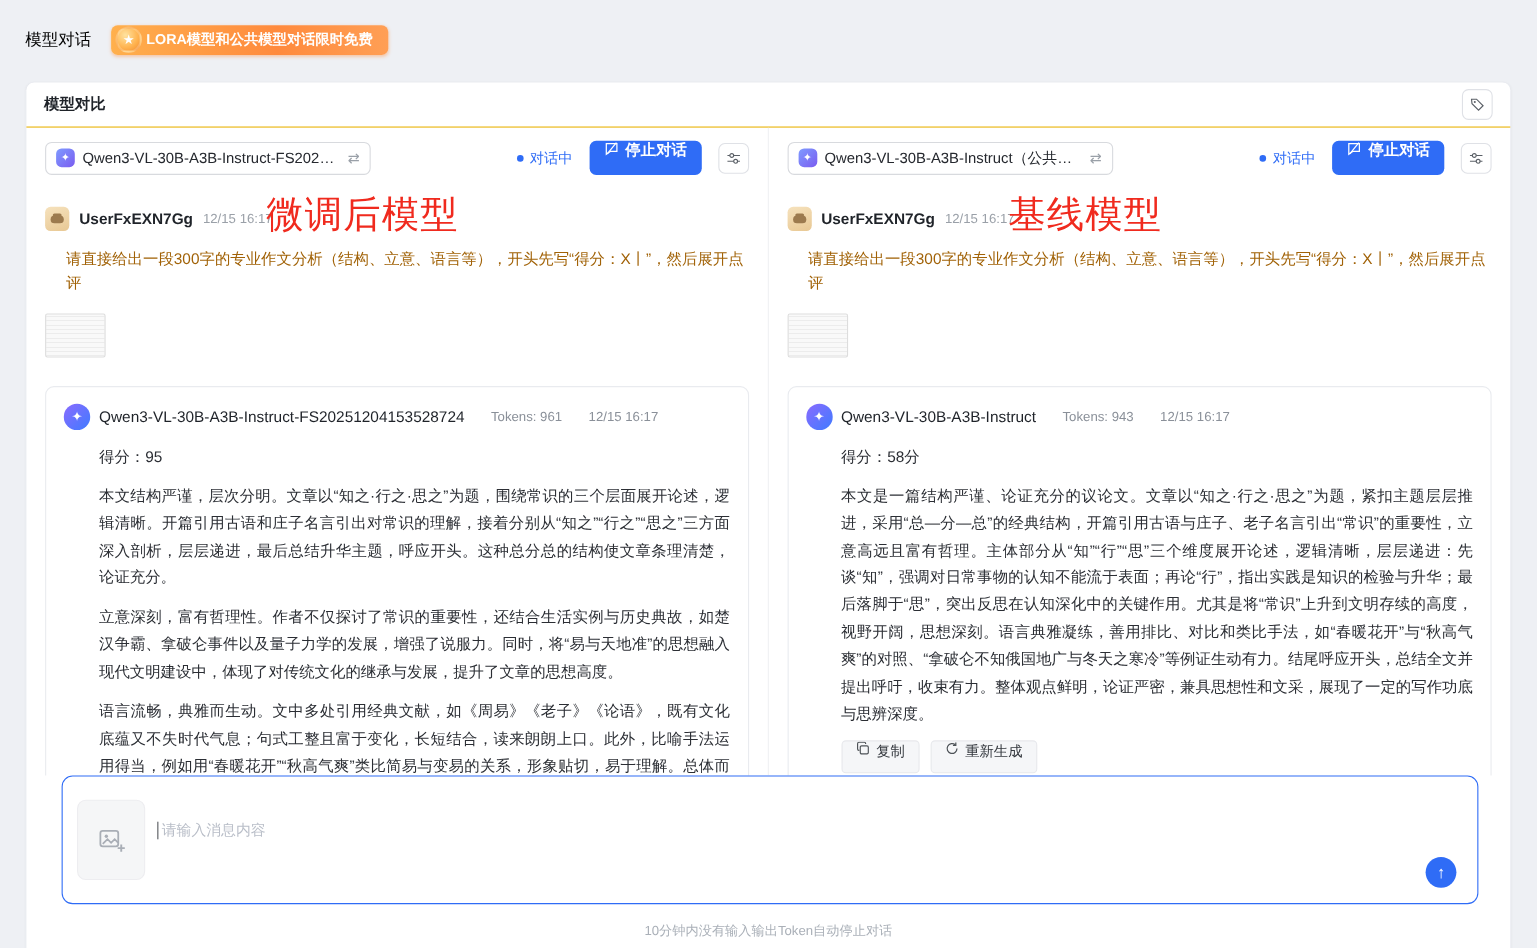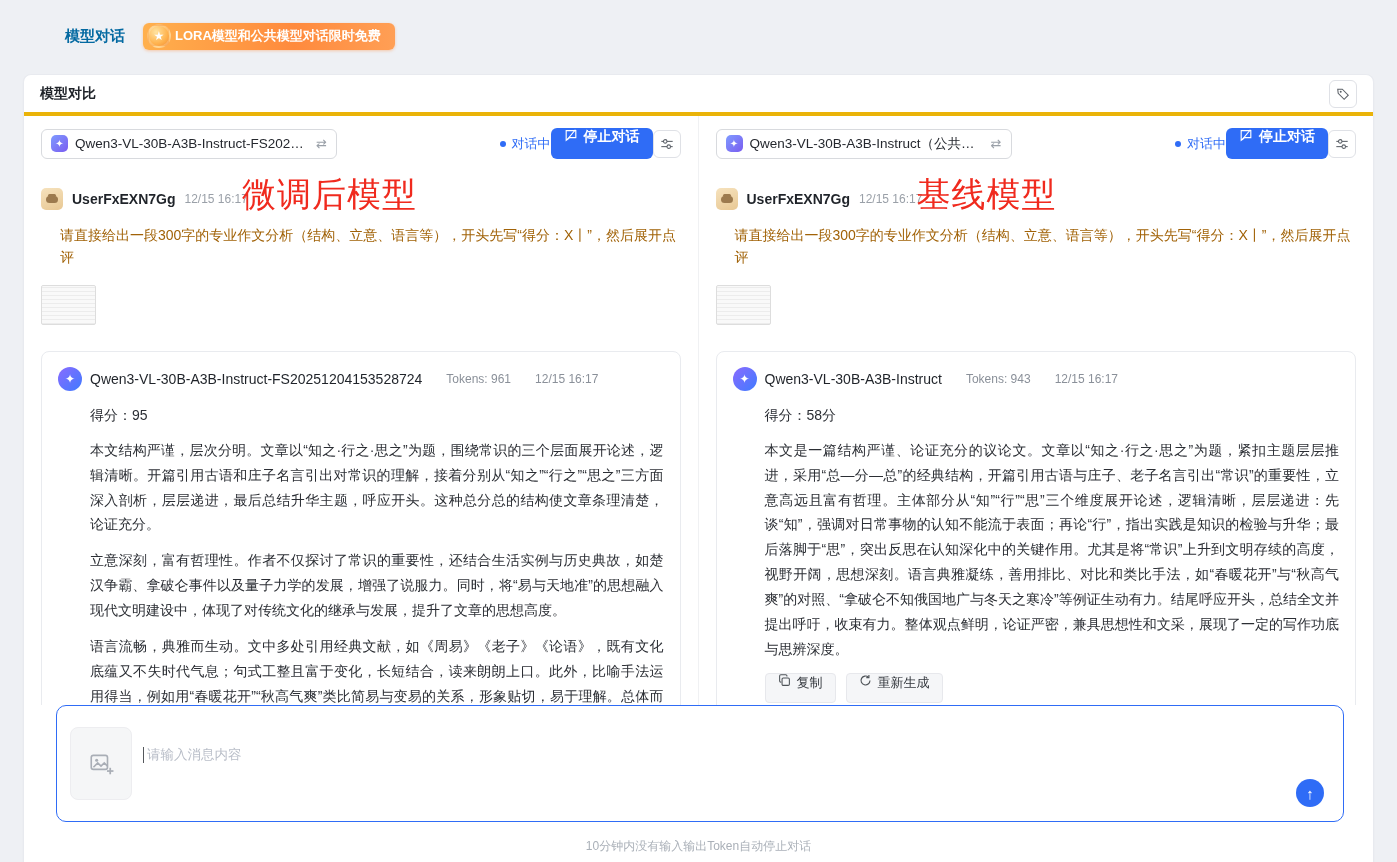--- a/index.html
+++ b/index.html
@@ -4,54 +4,54 @@
 <style>
   * { margin:0; padding:0; box-sizing:border-box; }
   html,body { width:1397px; height:862px; }
   body {
     font-family:"Liberation Sans","DejaVu Sans",sans-serif;
     background:#eef0f4; color:#25282e; position:relative; overflow:hidden;
   }
   
   .topbar { position:absolute; top:0; left:0; width:100%; height:72px;
     display:flex; align-items:center; padding-left:23px; }
-  .topbar-title { font-size:15px; font-weight:700; color:#0369a1;margin-left:42px; }
+  .topbar-title { font-size:15px; font-weight:400; color:#000000; }
   .promo-badge { position:relative; margin-left:18px; height:27px;
     background:linear-gradient(90deg,#ffb04d,#ff8a3d 60%,#ff9f55);
     border-radius:6px; display:flex; align-items:center;
     padding:0 14px 0 32px; color:#fff; font-size:13px; font-weight:700;
     box-shadow:0 1px 3px rgba(255,140,60,.4); }
   .promo-icon { position:absolute; left:4px; top:1px; width:24px; height:24px;
     border-radius:50%; background:radial-gradient(circle at 35% 30%,#ffe3a0,#ffb34f 60%,#f28a2e);
     border:2px solid #fff3; display:flex; align-items:center; justify-content:center;
     color:#fff; font-size:12px; }
   
   .panel { position:absolute; left:23px; top:74px; width:1351px; height:788px;
     background:#fff; border:1px solid #e8eaef; border-bottom:none;
     border-radius:8px 8px 0 0; box-shadow:0 1px 2px rgba(0,0,0,.03); }
   .panel-header { height:41px; display:flex; align-items:center;
-    justify-content:space-between; padding:0 16px; border-bottom:4px solid #eab308; }
+    justify-content:space-between; padding:0 16px; border-bottom:1px solid #eab308; }
   .panel-title { font-size:14px; font-weight:700; color:#1f2329; }
   .icon-btn { width:28px; height:28px; border:1px solid #dfe1e6; border-radius:6px;
     background:#fff; display:flex; align-items:center; justify-content:center; cursor:pointer; }
   
   .columns { position:absolute; top:41px; left:0; width:100%; height:589px;
     display:flex; overflow:hidden; }
   .column { width:50%; position:relative; padding:12px 17px 0; }
   .column.left { border-right:1px solid #f0f1f3; }
   .col-toolbar { display:flex; align-items:center; justify-content:space-between; }
   .model-select { width:296px; height:30px; border:1px solid #d8dade; border-radius:6px;
     display:flex; align-items:center; gap:7px; padding:0 9px; cursor:pointer; background:#fff; }
   .model-ico { width:17px; height:17px; border-radius:5px; flex:0 0 auto;
     background:linear-gradient(135deg,#7f9bff,#7a5cf0); color:#fff; font-size:10px;
     display:flex; align-items:center; justify-content:center; }
   .model-select .name { font-size:13.5px; color:#25282e; white-space:nowrap;
     overflow:hidden; text-overflow:ellipsis; flex:1; }
   .swap { color:#9aa0a8; font-size:13px; flex:0 0 auto; }
-  .toolbar-right { display:flex; align-items:center; gap:0; }
+  .toolbar-right { display:flex; align-items:center; gap:15px; }
   .status { display:flex; align-items:center; gap:6px; font-size:13px; color:#2f6cf6; }
   .status-dot { width:6px; height:6px; border-radius:50%; background:#2f6cf6; }
   .stop-btn { height:31px; background:#2f6cf6; color:#fff; border:none; border-radius:6px;
     display:flex; align-items:flex-start; gap:6px; padding:0 13px; font-size:14px;
     font-weight:600; cursor:pointer; font-family:inherit; }
   
   .user-row { display:flex; align-items:center; gap:9px; margin-top:29px; }
   .user-avatar { width:22px; height:22px; border-radius:5px;
     background:linear-gradient(160deg,#f6e2bd,#e8c894); position:relative; flex:0 0 auto; }
   .user-avatar::after { content:""; position:absolute; left:5px; top:8px; width:12px; height:7px;

